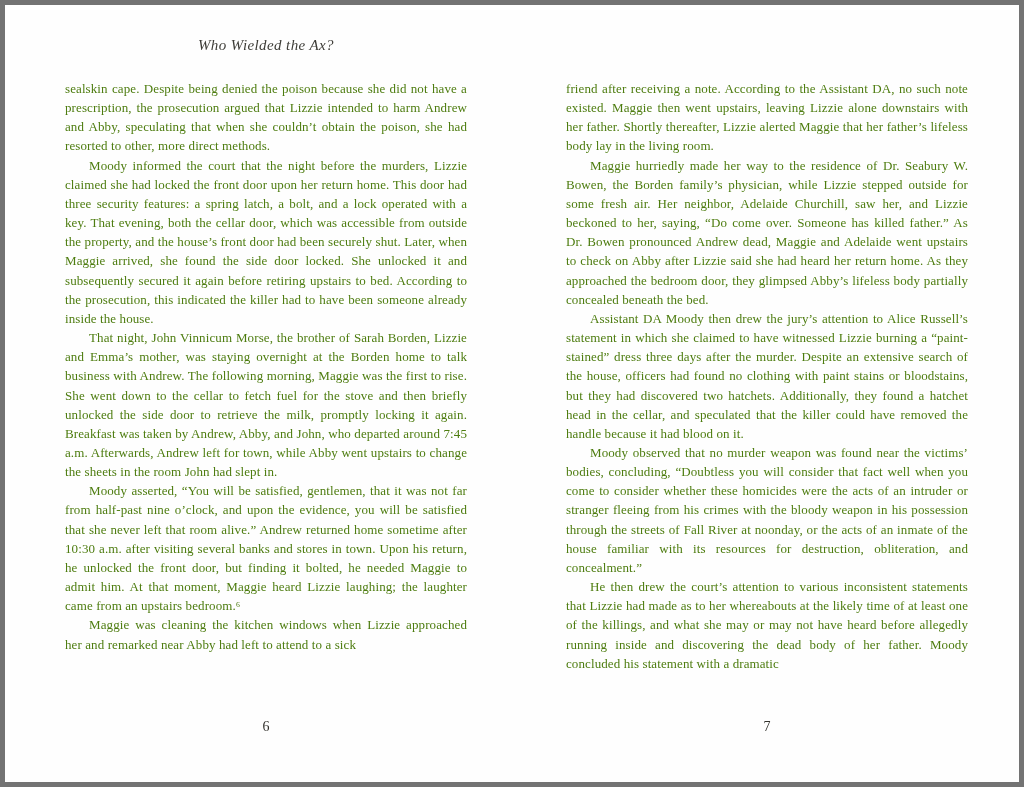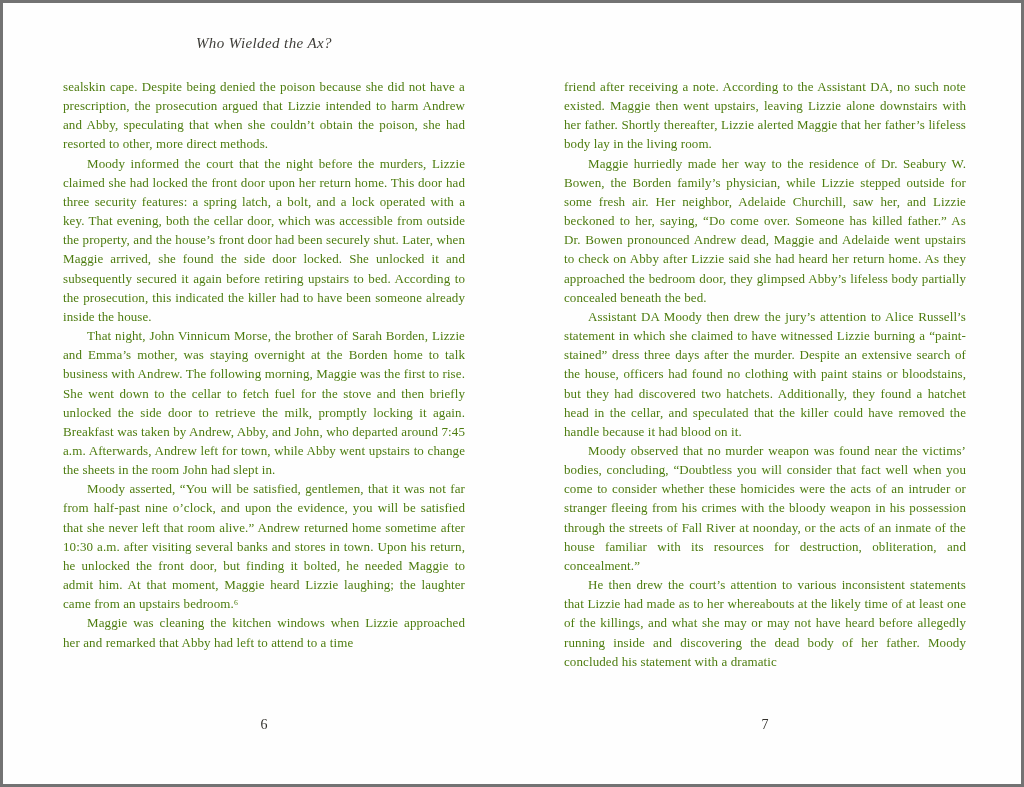--- a/index.html
+++ b/index.html
@@ -6,21 +6,21 @@
     margin: 0;
     padding: 0;
     background: #ffffff;
   }
   .spread {
     position: relative;
     width: 1024px;
     height: 787px;
     box-sizing: border-box;
     background: #fefefe;
-    border: 3px solid #737373;
+    border: 5px solid #737373;
     font-family: "Liberation Serif", "DejaVu Serif", serif;
     overflow: hidden;
   }
   .page {
     position: absolute;
     top: 0;
     height: 100%;
   }
   .page-left  { left: 60px;  width: 402px; }
   .page-right { left: 561px; width: 402px; }
@@ -67,21 +67,21 @@
 
 <div class="spread">
 
   <section class="page page-left">
     <header class="running-head">Who Wielded the Ax?</header>
     <div class="page-body">
       <p class="para no-indent">sealskin cape. Despite being denied the poison because she did not have a prescription, the prosecution argued that Lizzie intended to harm Andrew and Abby, speculating that when she couldn’t obtain the poison, she had resorted to other, more direct methods.</p>
       <p class="para">Moody informed the court that the night before the murders, Lizzie claimed she had locked the front door upon her return home. This door had three security features: a spring latch, a bolt, and a lock operated with a key. That evening, both the cellar door, which was accessible from outside the property, and the house’s front door had been securely shut. Later, when Maggie arrived, she found the side door locked. She unlocked it and subsequently secured it again before retiring upstairs to bed. According to the prosecution, this indicated the killer had to have been someone already inside the house.</p>
       <p class="para">That night, John Vinnicum Morse, the brother of Sarah Borden, Lizzie and Emma’s mother, was staying overnight at the Borden home to talk business with Andrew. The following morning, Maggie was the first to rise. She went down to the cellar to fetch fuel for the stove and then briefly unlocked the side door to retrieve the milk, promptly locking it again. Breakfast was taken by Andrew, Abby, and John, who departed around 7:45 a.m. Afterwards, Andrew left for town, while Abby went upstairs to change the sheets in the room John had slept in.</p>
       <p class="para">Moody asserted, “You will be satisfied, gentlemen, that it was not far from half-past nine o’clock, and upon the evidence, you will be satisfied that she never left that room alive.” Andrew returned home sometime after 10:30 a.m. after visiting several banks and stores in town. Upon his return, he unlocked the front door, but finding it bolted, he needed Maggie to admit him. At that moment, Maggie heard Lizzie laughing; the laughter came from an upstairs bedroom.⁶</p>
-      <p class="para">Maggie was cleaning the kitchen windows when Lizzie approached her and remarked that Abby had left to attend to a time</p>
+      <p class="para">Maggie was cleaning the kitchen windows when Lizzie approached her and remarked near Abby had left to attend to a sick</p>
     </div>
     <footer class="folio">6</footer>
   </section>
 
   <section class="page page-right">
     <div class="page-body">
       <p class="para no-indent">friend after receiving a note. According to the Assistant DA, no such note existed. Maggie then went upstairs, leaving Lizzie alone downstairs with her father. Shortly thereafter, Lizzie alerted Maggie that her father’s lifeless body lay in the living room.</p>
       <p class="para">Maggie hurriedly made her way to the residence of Dr. Seabury W. Bowen, the Borden family’s physician, while Lizzie stepped outside for some fresh air. Her neighbor, Adelaide Churchill, saw her, and Lizzie beckoned to her, saying, “Do come over. Someone has killed father.” As Dr. Bowen pronounced Andrew dead, Maggie and Adelaide went upstairs to check on Abby after Lizzie said she had heard her return home. As they approached the bedroom door, they glimpsed Abby’s lifeless body partially concealed beneath the bed.</p>
       <p class="para">Assistant DA Moody then drew the jury’s attention to Alice Russell’s statement in which she claimed to have witnessed Lizzie burning a “paint-stained” dress three days after the murder. Despite an extensive search of the house, officers had found no clothing with paint stains or bloodstains, but they had discovered two hatchets. Additionally, they found a hatchet head in the cellar, and speculated that the killer could have removed the handle because it had blood on it.</p>
       <p class="para">Moody observed that no murder weapon was found near the victims’ bodies, concluding, “Doubtless you will consider that fact well when you come to consider whether these homicides were the acts of an intruder or stranger fleeing from his crimes with the bloody weapon in his possession through the streets of Fall River at noonday, or the acts of an inmate of the house familiar with its resources for destruction, obliteration, and concealment.”</p>

